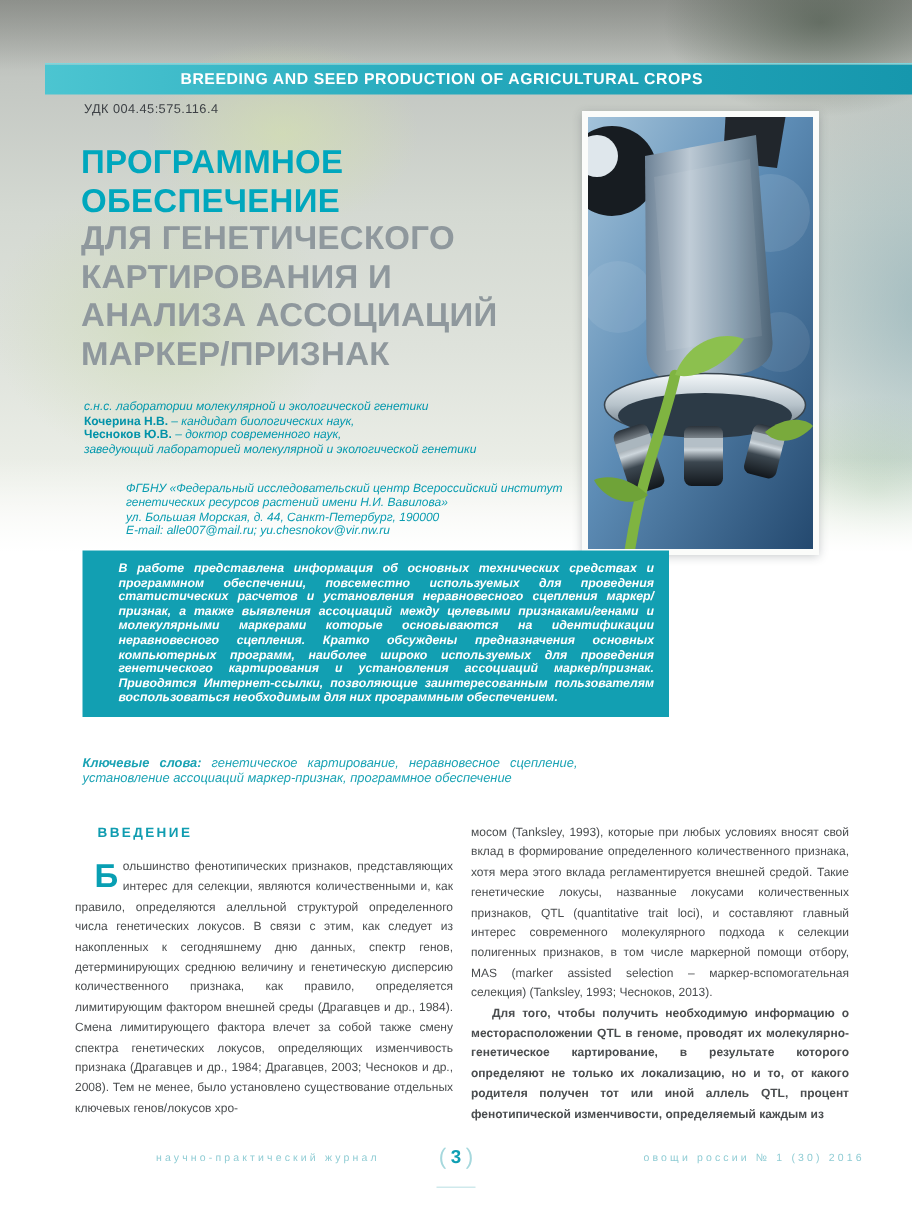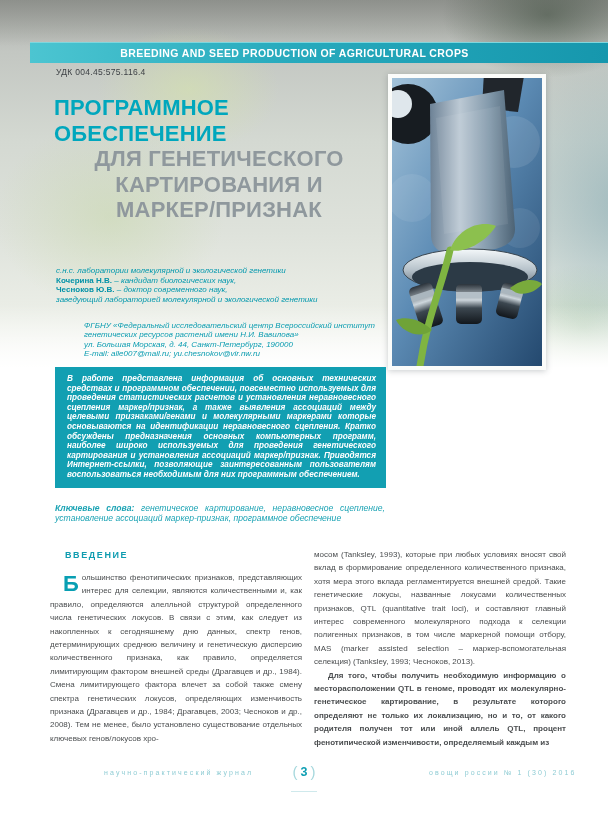--- a/index.html
+++ b/index.html
@@ -35,41 +35,41 @@
 
   .udk {
     position:absolute; left:56px; top:67px;
     font-size:8.5px; color:#3d4145; letter-spacing:0.3px;
   }
 
   
   .title { position:absolute; left:54px; top:95px; width:330px;
     font-weight:bold; font-size:22px; line-height:25.5px; letter-spacing:0.2px; }
   .title .teal { color:#00a7bd; }
-  .title .gray { color:#8f989d;text-align:center; }
+  .title .gray { color:#8f989d; }
 
   
   .photo {
     position:absolute; left:388px; top:74px; width:158px; height:296px;
     border:4px solid #fbfcfa; box-shadow:0 1px 6px rgba(40,50,60,0.25);
     background:#4a76a4;
   }
   .photo svg { display:block; width:100%; height:100%; }
 
   
   .authors { position:absolute; left:56px; top:266px; width:330px;
     font-size:8px; line-height:9.6px; color:#0398ad; font-style:italic; }
   .authors b { font-style:normal; color:#0292a8; }
   .affiliation { position:absolute; left:68px; top:321px; width:330px;
     font-size:8px; line-height:9.4px; color:#0a9cb0; font-style:italic;margin-left:16px; }
 
   
   .abstract {
-    position:absolute; left:55px; top:367px; width:331px;
-    background:#129fb2; padding:7px 10px 8px 12px;
+    position:absolute; left:55px; top:367px; width:391px;
+    background:#129fb2; padding:7px 10px 8px 24px;
     color:#ffffff; font-size:8.2px; line-height:9.6px;
     font-weight:bold; font-style:italic; text-align:justify;
   }
 
   
   .keywords { position:absolute; left:55px; top:503px; width:330px;
     font-size:8.6px; line-height:10.4px; color:#1ba3b4; font-style:italic; text-align:justify; }
   .keywords b { font-style:italic; }
 
   
@@ -110,20 +110,21 @@
     <span>BREEDING AND SEED PRODUCTION OF AGRICULTURAL CROPS</span>
   </div>
 
   <div class="udk">УДК 004.45:575.116.4</div>
 
   <div class="title">
     <div class="teal">ПРОГРАММНОЕ</div>
     <div class="teal">ОБЕСПЕЧЕНИЕ</div>
     <div class="gray">ДЛЯ ГЕНЕТИЧЕСКОГО</div>
     <div class="gray">КАРТИРОВАНИЯ И</div>
+    <div class="gray">АНАЛИЗА АССОЦИАЦИЙ</div>
     <div class="gray">МАРКЕР/ПРИЗНАК</div>
   </div>
 
   <div class="photo">
     <svg viewBox="0 0 150 288" preserveAspectRatio="none">
       <defs>
         <linearGradient id="pbg" x1="0" y1="0" x2="1" y2="1">
           <stop offset="0" stop-color="#a3c3da"></stop>
           <stop offset="0.45" stop-color="#5d8cb5"></stop>
           <stop offset="1" stop-color="#24496f"></stop>

